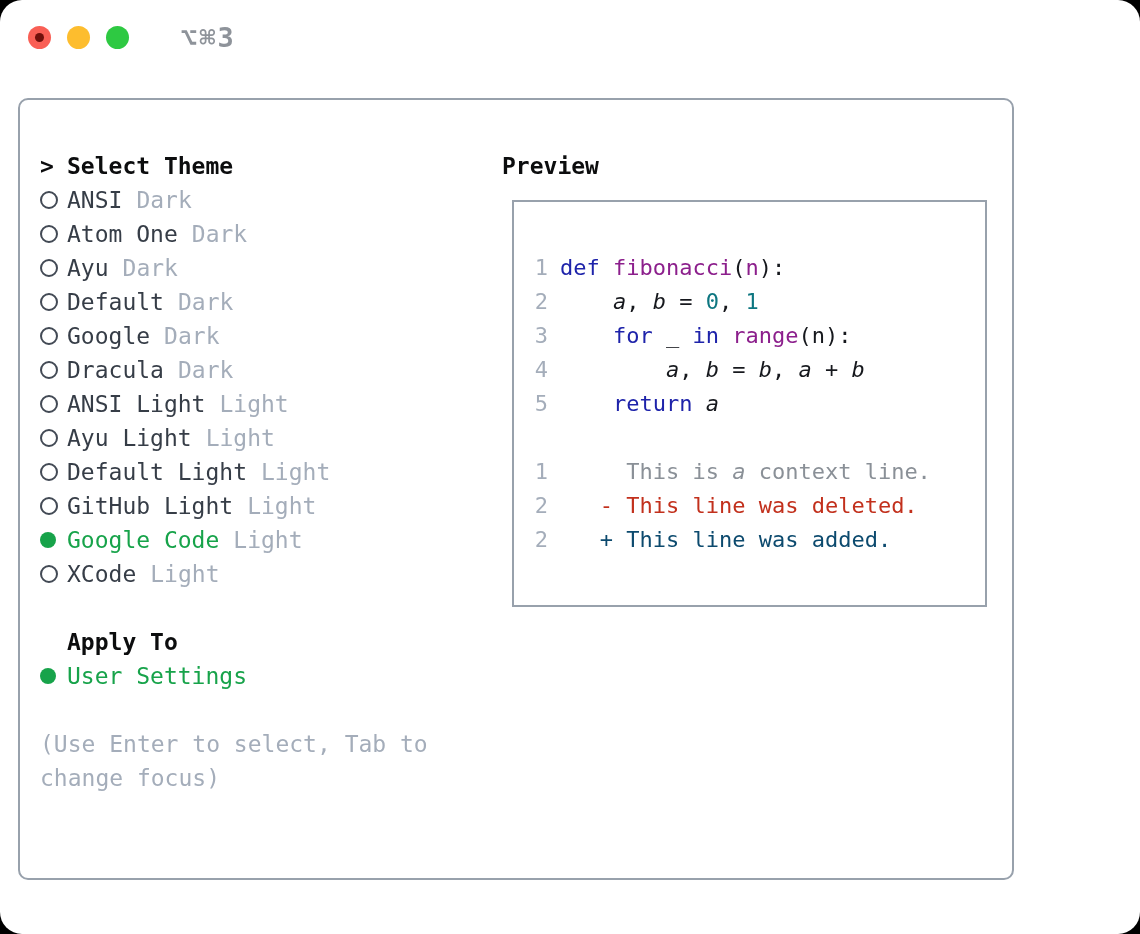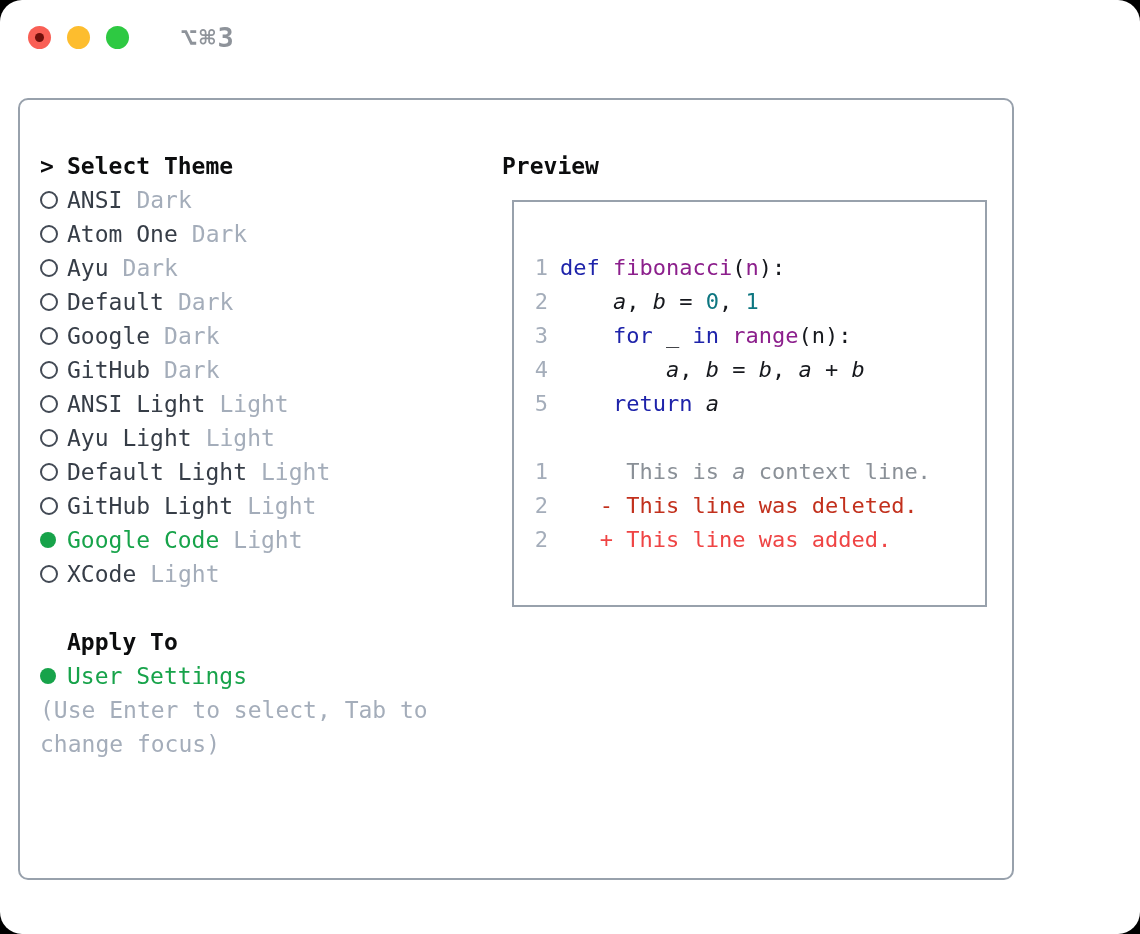--- a/index.html
+++ b/index.html
@@ -26,36 +26,36 @@
   .row { height: 34px; display: flex; align-items: center; font-size: 23px; color: #363d47; white-space: pre; }
   .bullet { width: 27px; display: flex; align-items: center; flex: none; }
   .prompt { color: #0c0d0e; font-weight: bold; }
   .radio-off::before { content: ""; display: block; width: 14px; height: 14px; border: 2.5px solid #434a55; border-radius: 50%; }
   .radio-on::before  { content: ""; display: block; width: 16px; height: 16px; border-radius: 50%; background: #17a34a; }
   .name { color: #363d47; }
   .name.sel { color: #17a34a; text-align: right; }
   .tag { color: #a4adba; margin-left: 14px; }
   .h { font-weight: bold; color: #0c0d0e; }
   .spacer { height: 34px; }
-  .help { width: 432px; font-size: 23px; line-height: 34px; color: #a4adba; white-space: normal; }
+  .help { margin-top: 34px; width: 432px; font-size: 23px; line-height: 34px; color: #a4adba; white-space: normal; }
 
   
   .preview-box { margin-top: 17px; margin-left: 10px; width: 475px; height: 407px;
                  border: 2px solid #98a1ac; background: #fff; padding: 48px 0 0 20px; }
   .pline { height: 34px; display: flex; align-items: center; font-size: 22px; white-space: pre; }
   .lineno { width: 14px; margin-right: 12px; color: #a4adba; text-align: right; flex: none; }
   .t-k    { color: #1e23aa; text-align: right; }
   .t-fn   { color: #8c1f8c; }
   .t-pl   { color: #16181d; }
   .t-v    { color: #16181d; font-style: italic; }
   .t-lit  { color: #0d7680; }
   .t-ctx  { color: #8a9097; }
   .t-ctxv { color: #8a9097; font-style: italic; }
   .t-del  { color: #c2301c; }
-  .t-add  { color: #ef4444; }
+  .t-add  { color: #0c4a6e; }
 </style>
 </head>
 <body>
 
 <div class="window">
 
   <div class="titlebar">
     <span class="tl tl-red">
         <span class="dot"></span>
       </span>
@@ -71,21 +71,21 @@
         <span class="bullet prompt">&gt;</span>
         <span class="h">Select Theme</span>
       </div>
 
       <div id="theme-list">
           <div class="row"><span class="bullet radio-off"></span><span class="name">ANSI</span><span class="tag">Dark</span></div>
           <div class="row"><span class="bullet radio-off"></span><span class="name">Atom One</span><span class="tag">Dark</span></div>
           <div class="row"><span class="bullet radio-off"></span><span class="name">Ayu</span><span class="tag">Dark</span></div>
           <div class="row"><span class="bullet radio-off"></span><span class="name">Default</span><span class="tag">Dark</span></div>
           <div class="row"><span class="bullet radio-off"></span><span class="name">Google</span><span class="tag">Dark</span></div>
-          <div class="row"><span class="bullet radio-off"></span><span class="name">GitHub</span><span class="tag">Dark</span></div>
+          <div class="row"><span class="bullet radio-off"></span><span class="name">Dracula</span><span class="tag">Dark</span></div>
           <div class="row"><span class="bullet radio-off"></span><span class="name">ANSI Light</span><span class="tag">Light</span></div>
           <div class="row"><span class="bullet radio-off"></span><span class="name">Ayu Light</span><span class="tag">Light</span></div>
           <div class="row"><span class="bullet radio-off"></span><span class="name">Default Light</span><span class="tag">Light</span></div>
           <div class="row"><span class="bullet radio-off"></span><span class="name">GitHub Light</span><span class="tag">Light</span></div>
           <div class="row"><span class="bullet radio-on"></span><span class="name sel">Google Code</span><span class="tag">Light</span></div>
           <div class="row"><span class="bullet radio-off"></span><span class="name">XCode</span><span class="tag">Light</span></div>
         </div>
 
       <div class="spacer"></div>
 

